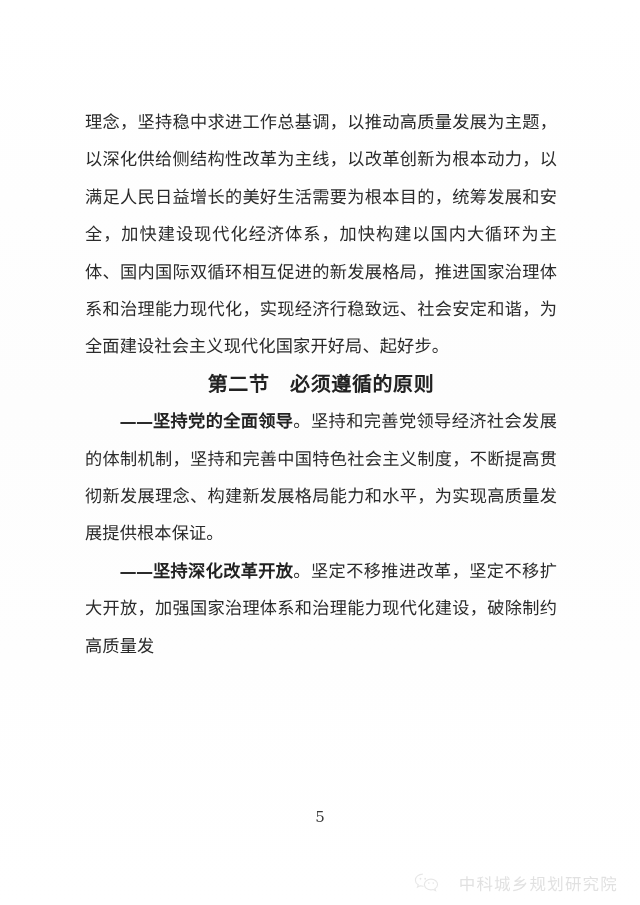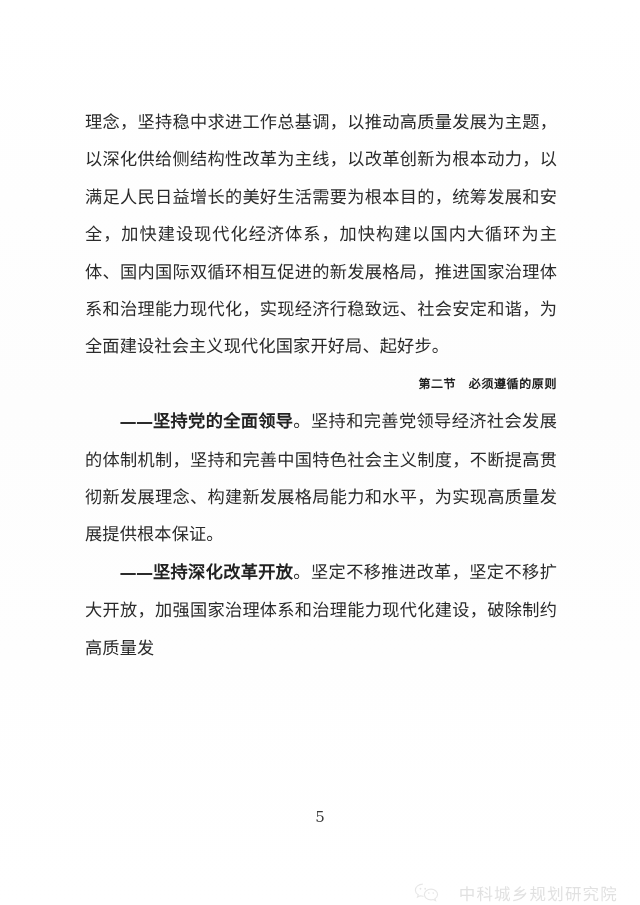--- a/index.html
+++ b/index.html
@@ -56,54 +56,53 @@
   }
 
   .para.indent {
     text-indent: 2em;
   }
 
   .lead {
     font-weight: bold;
     color: #222222;
     letter-spacing: 0.1px;
-    font-family: Liberation Mono, monospace;
   }
 
   .dash {
     font-weight: bold;
     letter-spacing: -0.5px;
   }
 
   h2.section-heading {
     margin: 0;
-    font-size: 12px;
+    font-size: 20px;
     line-height: 37.4px;
     font-weight: bold;
     color: #222222;
-    text-align: right;
+    text-align: center;
     letter-spacing: 0.6px;
     font-family: "DejaVu Serif", "Liberation Serif", serif;
   }
 
   #page-number {
     position: absolute;
     left: 0;
     right: 0;
     top: 808px;
     text-align: center;
     font-size: 15px;
     color: #3a3a3a;
     font-family: "DejaVu Serif", "Liberation Serif", serif;
   }
 
   #watermark {
     position: absolute;
     right: 22px;
-    bottom: 0;
+    bottom: 10px;
     display: flex;
     align-items: center;
     gap: 19px;
     opacity: 0.42;
     user-select: none;
   }
 
   #watermark .wm-label {
     font-size: 16.5px;
     color: #b9b9b9;

